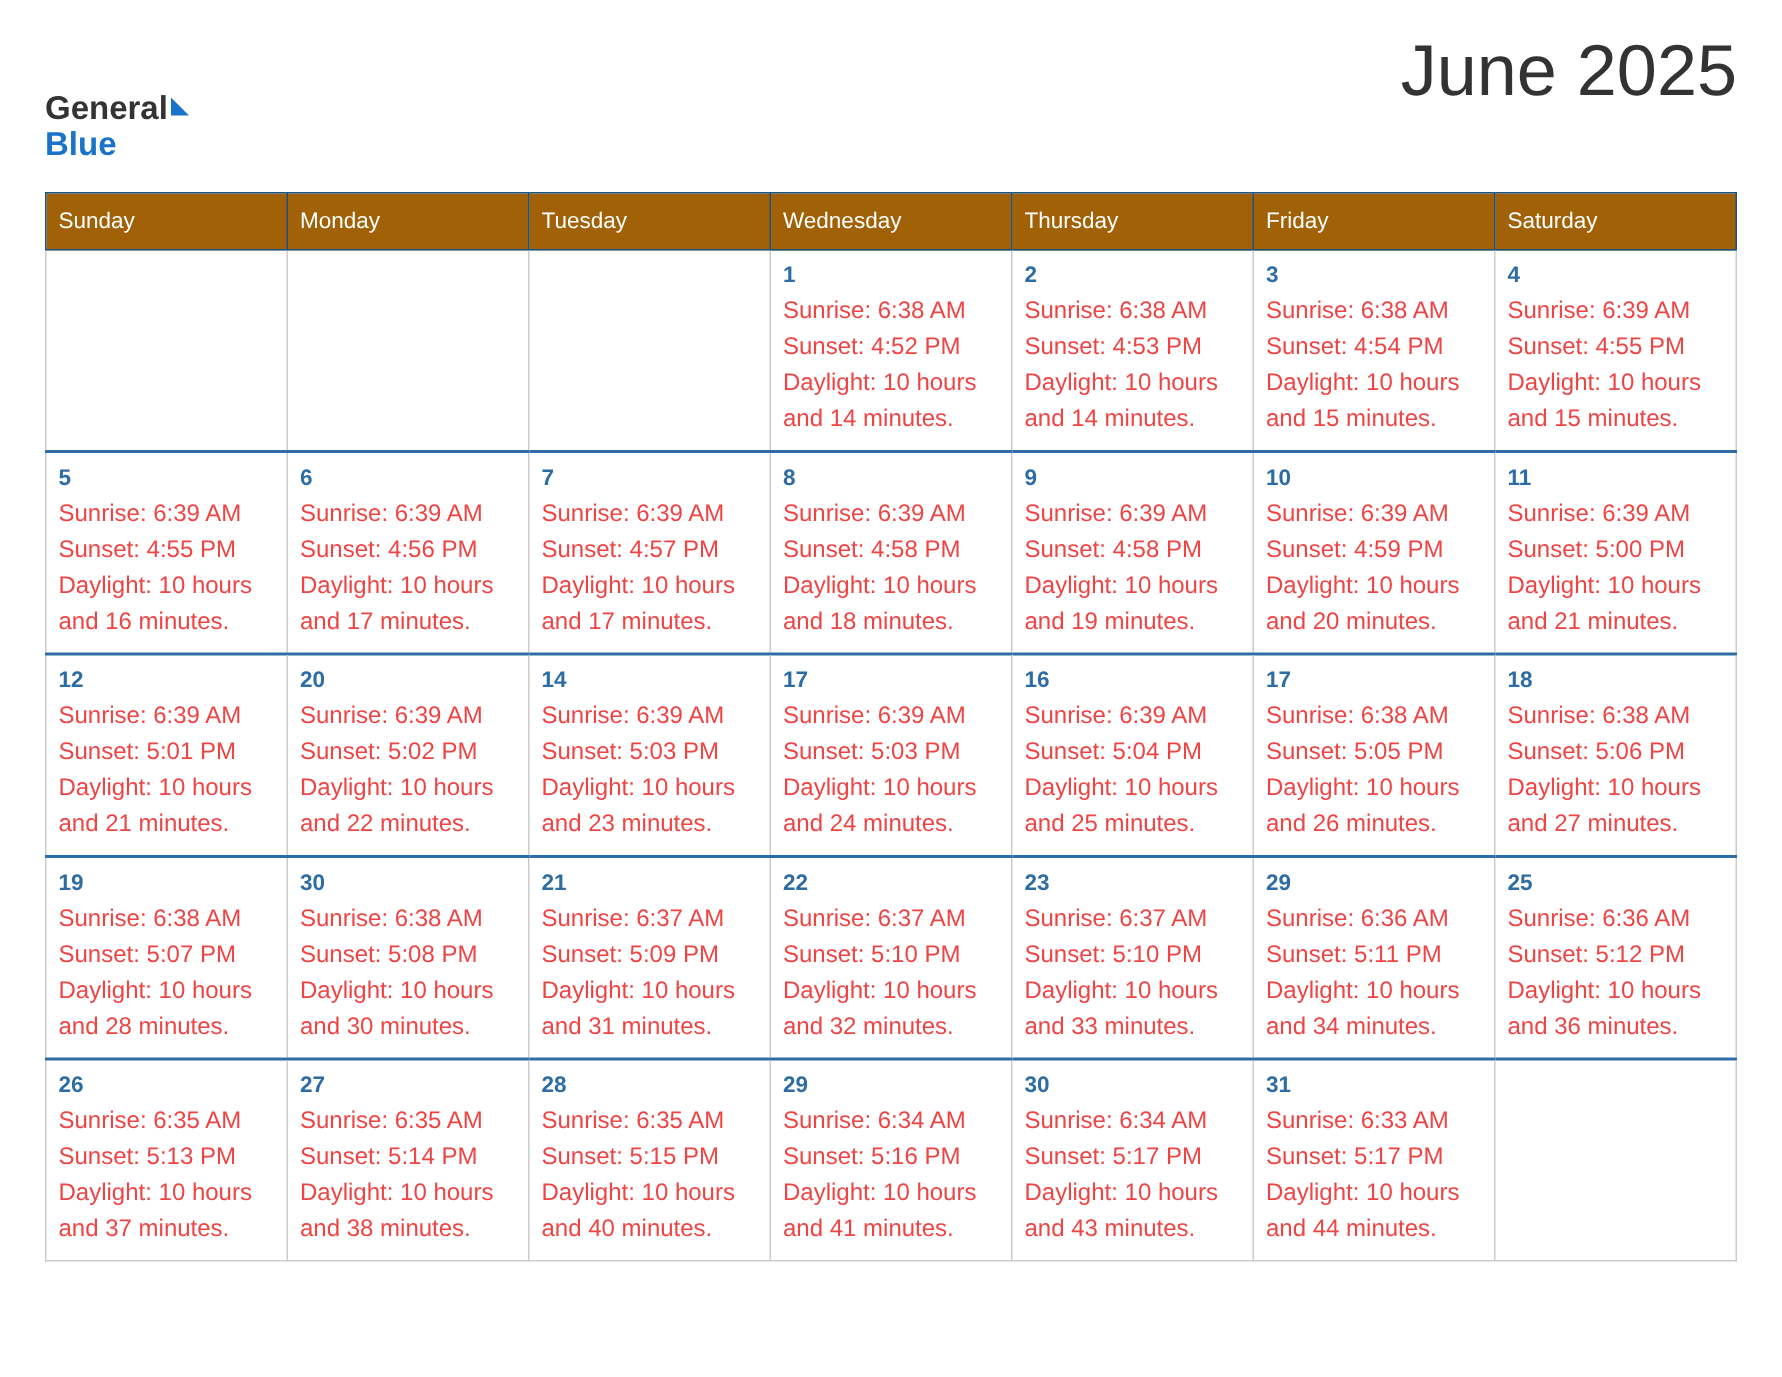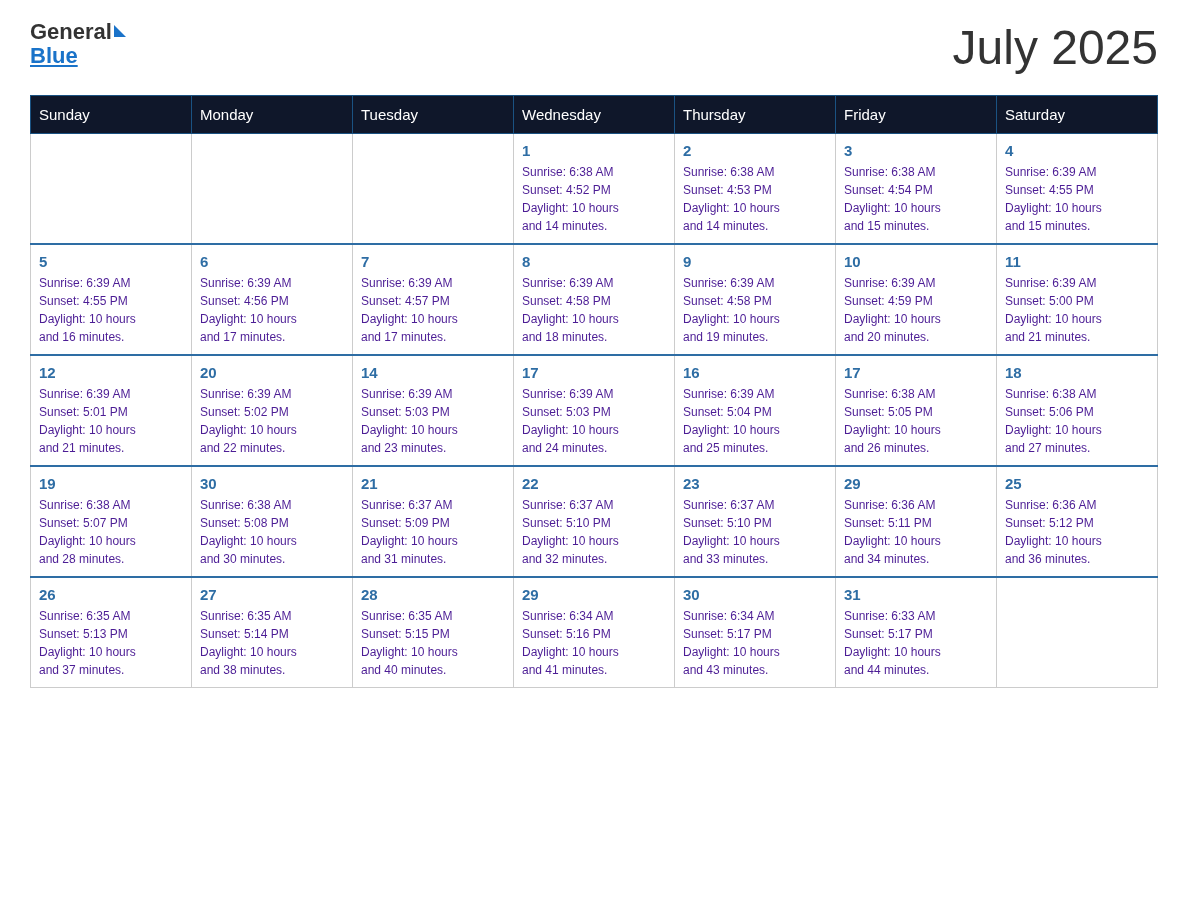--- a/index.html
+++ b/index.html
@@ -12,31 +12,31 @@
     }
     .header-section {
       display: flex;
       justify-content: space-between;
       align-items: flex-start;
       margin-bottom: 20px;
     }
     .logo {
       display: flex;
       align-items: center;
+      margin-top: 40px;
     }
     .logo-text-general {
       font-size: 22px;
       font-weight: bold;
       color: #333;
     }
     .logo-text-blue {
       font-size: 22px;
       font-weight: bold;
       color: #1a73c9;
-      text-decoration: underline;
     }
     .logo-arrow {
       width: 0;
       height: 0;
       border-left: 12px solid #1a73c9;
       border-top: 12px solid transparent;
       border-bottom: 0px solid transparent;
       display: inline-block;
       margin-left: 2px;
       margin-bottom: 2px;
@@ -52,21 +52,21 @@
     .calendar-subtitle {
       font-size: 20px;
       color: #555;
     }
     .calendar-table {
       width: 100%;
       border-collapse: collapse;
       border: 1px solid #999;
     }
     .calendar-table th {
-      background-color: #0f172a;
+      background-color: #a16207;
       color: #fff;
       padding: 10px 8px;
       text-align: left;
       font-size: 15px;
       font-weight: normal;
       border: 1px solid #1a5282;
     }
     .calendar-table td {
       vertical-align: top;
       padding: 8px;
@@ -77,22 +77,22 @@
       color: #333;
     }
     .day-number {
       font-size: 15px;
       font-weight: bold;
       color: #2e6da4;
       display: block;
       margin-bottom: 4px;
     }
     .day-info {
-      font-size: 12px;
-      color: #4c1d95;
+      font-size: 16px;
+      color: #ef4444;
       line-height: 1.5;
     }
     .empty-cell {
       background: #fff;
     }
     .row-divider td {
       border-top: 2px solid #2e6da4;
     }
   </style>
 </head>
@@ -102,21 +102,21 @@
   <div class="logo">
     <div style="line-height:1.1">
       <div style="display:flex; align-items:center;">
         <span class="logo-text-general">General</span>
         <span class="logo-arrow"></span>
       </div>
       <span class="logo-text-blue">Blue</span>
     </div>
   </div>
   <div class="title-section">
-    <div class="calendar-title">July 2025</div>
+    <div class="calendar-title">June 2025</div>
   </div>
 </div>
 
 <table class="calendar-table">
   <thead>
     <tr>
     <th>Sunday</th>
         <th>Monday</th>
         <th>Tuesday</th>
         <th>Wednesday</th>

